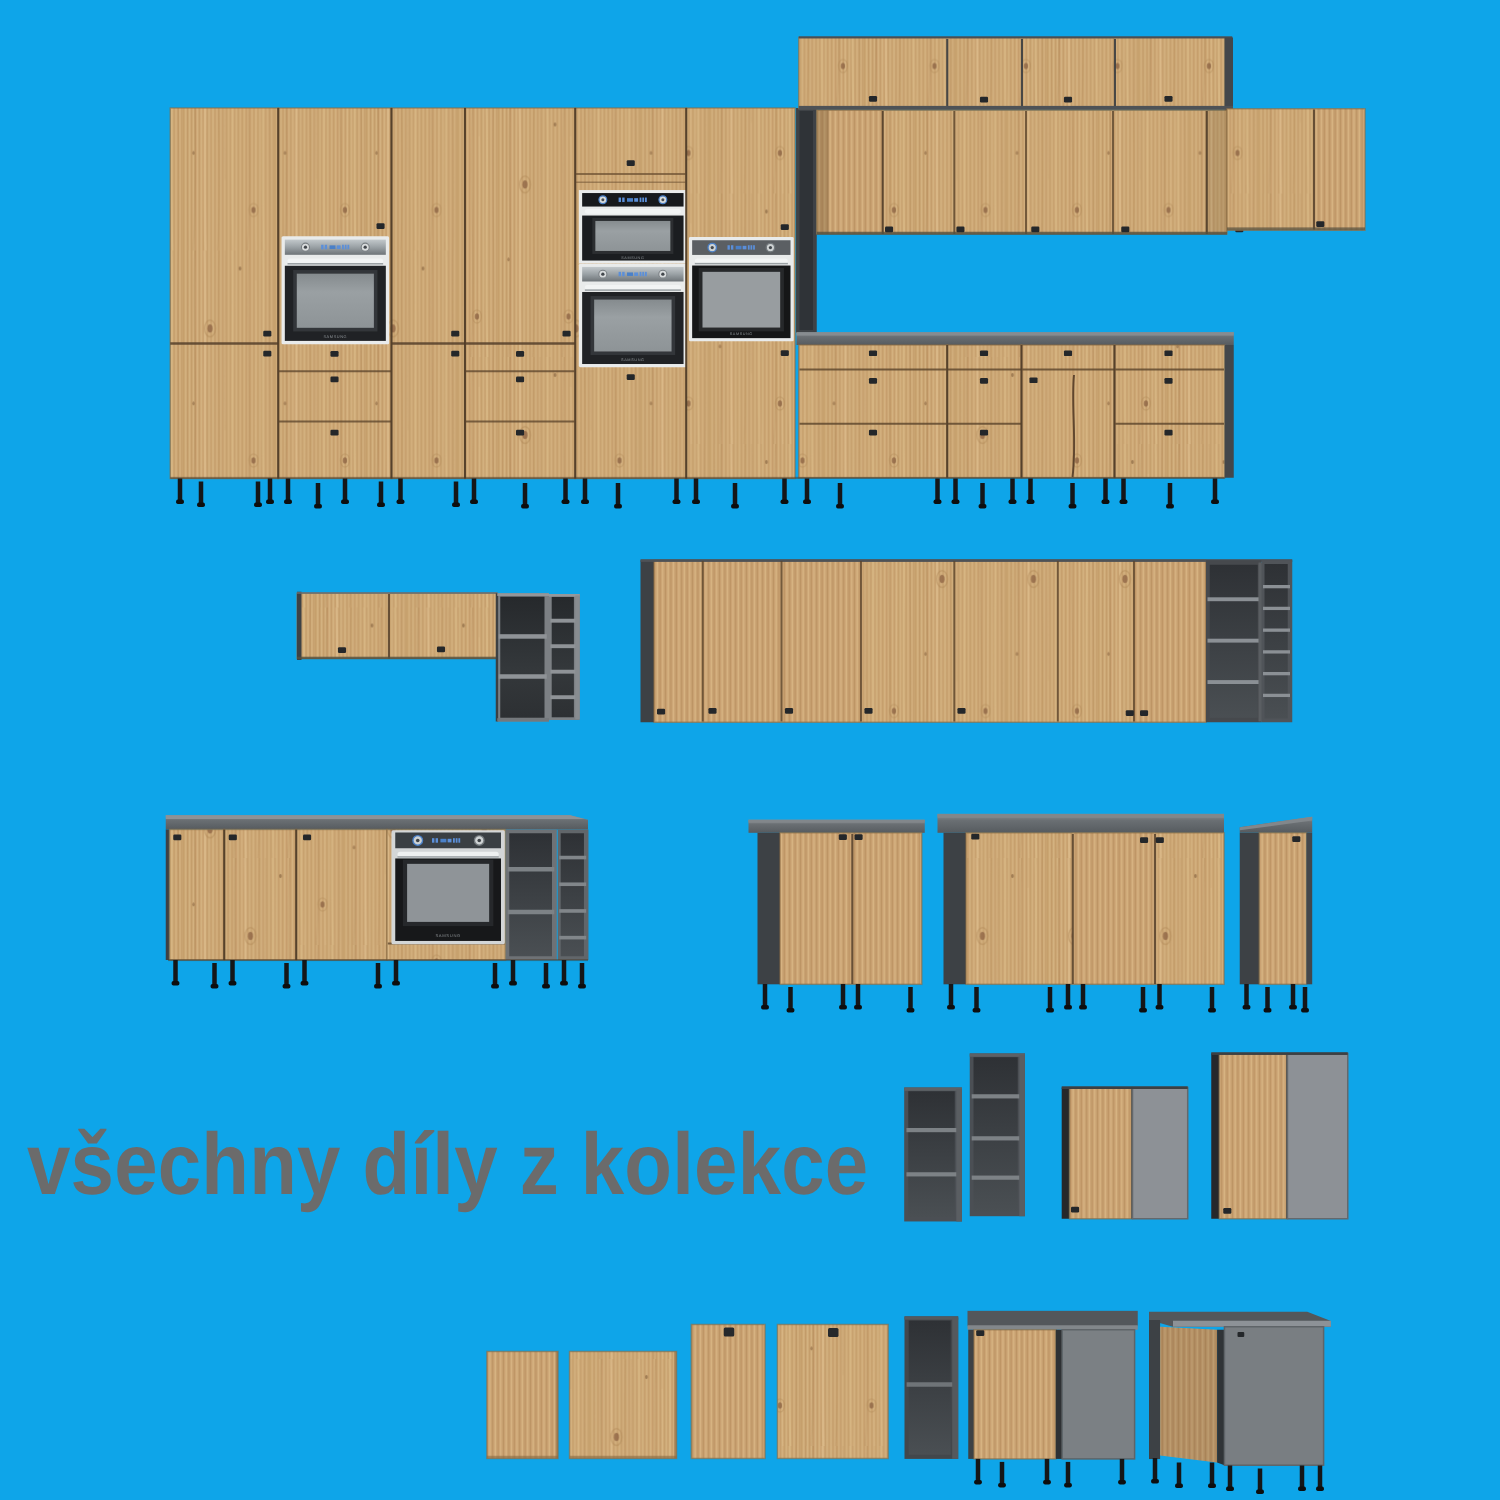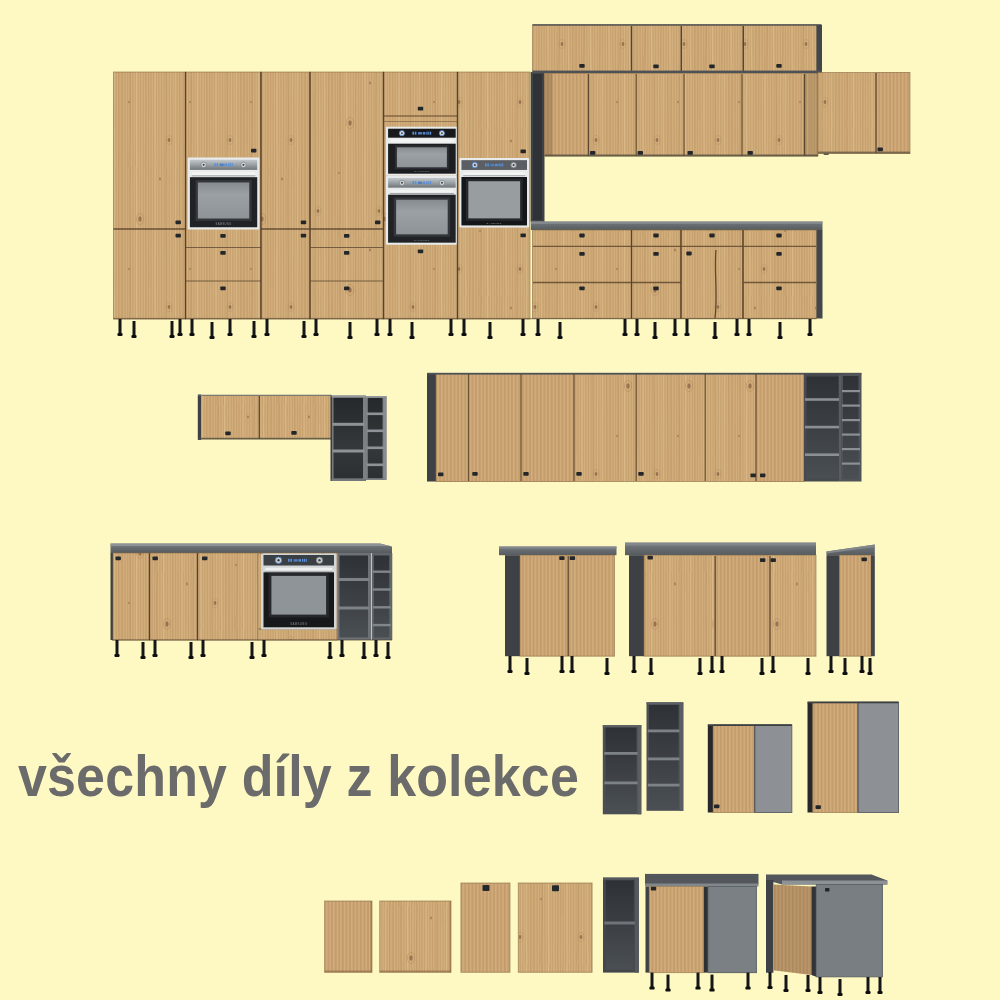--- a/index.html
+++ b/index.html
@@ -1,16 +1,16 @@
 <!DOCTYPE html>
 <html><head>
 <meta charset="utf-8">
 <style>
 html,body{margin:0;padding:0;background:#ffffff;}
-#stage{width:1000px;height:1000px;position:relative;background:#fef9c3;font-family:"Liberation Sans",sans-serif;}
+#stage{width:1000px;height:1000px;position:relative;background:#0ea5e9;font-family:"Liberation Sans",sans-serif;}
 </style>
 </head>
 <body>
 <div id="stage">
 <svg width="1000" height="1000" viewBox="0 0 1000 1000" xmlns="http://www.w3.org/2000/svg" xmlns:xlink="http://www.w3.org/1999/xlink">
 <defs>
 <pattern id="wp" patternUnits="userSpaceOnUse" width="61" height="167">
   <rect width="61" height="167" fill="#cda875"></rect>
   <path d="M8,0 C6,40 10,90 7,167" stroke="#ba9160" stroke-width="1.3" fill="none" opacity="0.55"></path>
   <path d="M14,0 C16,50 13,110 15,167" stroke="#debd8c" stroke-width="1.7" fill="none" opacity="0.6"></path>

